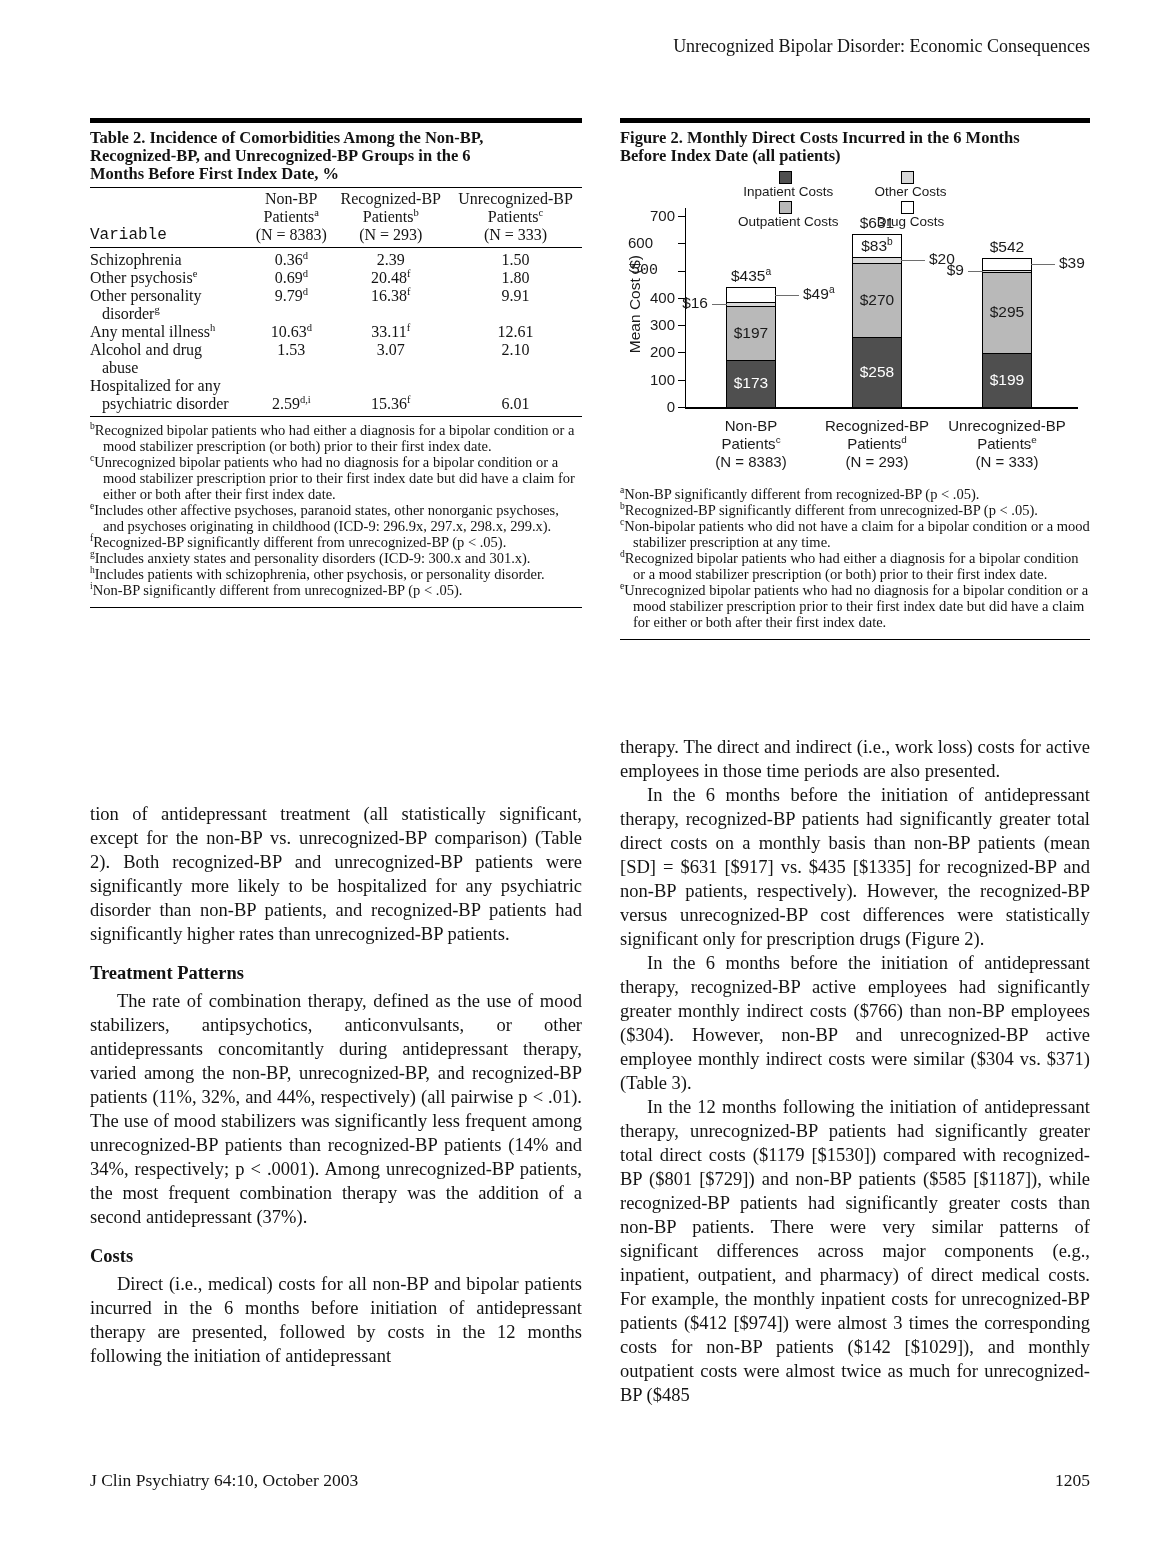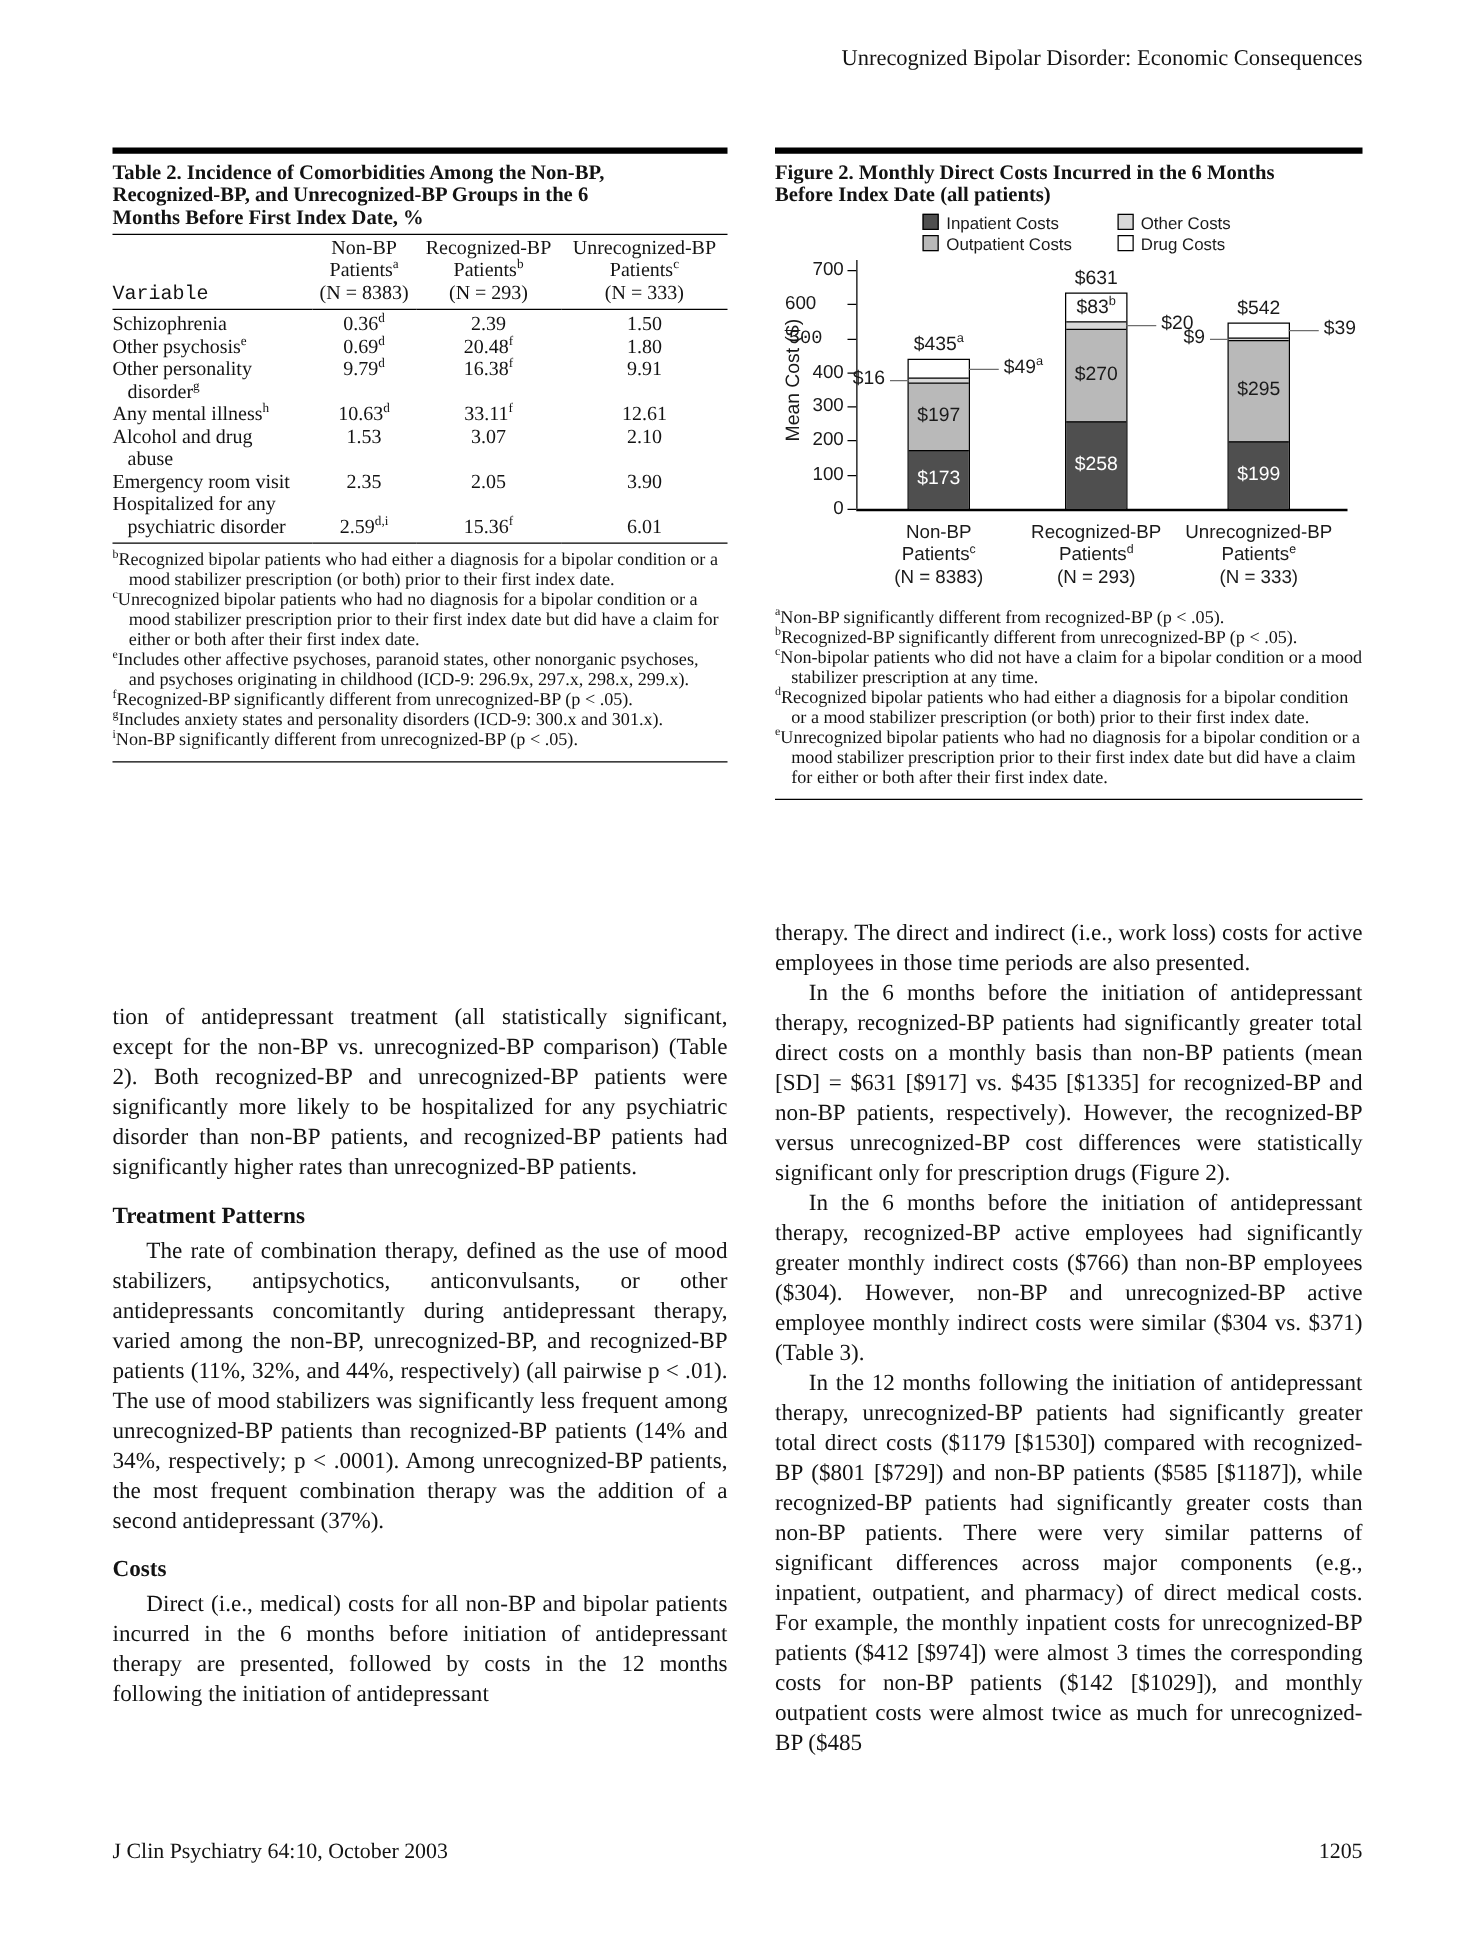--- a/index.html
+++ b/index.html
@@ -37,21 +37,21 @@
   .footer-left{position:absolute;left:90px;top:1470px;font-size:17.5px;}
   .footer-right{position:absolute;right:80px;top:1470px;font-size:17.5px;}
 
   
   .figure-block{position:absolute;left:620px;top:115px;width:470px;}
   .chart{position:relative;height:312px;margin-top:4px;
          font-family:"Liberation Sans",sans-serif;color:#1a1a1a;}
   #chart-canvas{position:absolute;left:0;top:0;right:0;bottom:0;}
   .legend{position:absolute;left:118px;top:2px;display:grid;grid-template-rows:auto auto;
           grid-auto-flow:column;column-gap:36px;row-gap:2px;font-size:13.5px;z-index:3;}
-  .legend-item{display:flex;align-items:flex-start;white-space:nowrap;}
+  .legend-item{display:flex;align-items:center;white-space:nowrap;flex-direction:column;}
   .swatch{width:11px;height:11px;border:1px solid #000;margin-right:6px;display:inline-block;flex:none;}
   .ylabel{position:absolute;left:6px;top:86px;writing-mode:vertical-rl;transform:rotate(180deg);
           font-size:15.5px;}
   .tick-label{font-size:15px;}
   .ann{font-size:15.5px;white-space:nowrap;}
   .cat{font-size:15px;line-height:18px;white-space:pre-line;}
 </style>
 </head>
 <body>
 
@@ -105,41 +105,36 @@
           <td class="num">33.11<sup>f</sup></td>
           <td class="num">12.61</td>
         </tr>
         <tr>
           <td class="var">Alcohol and drug
 &nbsp;&nbsp;&nbsp;abuse</td>
           <td class="num">1.53</td>
           <td class="num">3.07</td>
           <td class="num">2.10</td>
         </tr>
-        <tr>
-          <td class="var">Emergency room visit</td>
-          <td class="num">2.35</td>
-          <td class="num">2.05</td>
-          <td class="num">3.90</td>
-        </tr>
         <tr class="va-b">
           <td class="var">Hospitalized for any
 &nbsp;&nbsp;&nbsp;psychiatric disorder</td>
           <td class="num">2.59<sup>d,i</sup></td>
           <td class="num">15.36<sup>f</sup></td>
           <td class="num">6.01</td>
         </tr>
       </tbody>
     </table>
     <div class="fnotes">
       <div class="fn"><sup>b</sup>Recognized bipolar patients who had either a diagnosis for a bipolar condition or a mood stabilizer prescription (or both) prior to their first index date.</div>
       <div class="fn"><sup>c</sup>Unrecognized bipolar patients who had no diagnosis for a bipolar condition or a mood stabilizer prescription prior to their first index date but did have a claim for either or both after their first index date.</div>
       <div class="fn"><sup>e</sup>Includes other affective psychoses, paranoid states, other nonorganic psychoses, and psychoses originating in childhood (ICD-9: 296.9x, 297.x, 298.x, 299.x).</div>
       <div class="fn"><sup>f</sup>Recognized-BP significantly different from unrecognized-BP (p &lt; .05).</div>
       <div class="fn"><sup>g</sup>Includes anxiety states and personality disorders (ICD-9: 300.x and 301.x).</div>
+      <div class="fn"><sup>h</sup>Includes patients with schizophrenia, other psychosis, or personality disorder.</div>
       <div class="fn"><sup>i</sup>Non-BP significantly different from unrecognized-BP (p &lt; .05).</div>
     </div>
   </div>
 
   <div class="figure-block">
     <div class="top-rule"></div>
     <div class="blk-title" style="border-bottom:none;padding-bottom:0;">Figure 2. Monthly Direct Costs Incurred in the 6 Months
 Before Index Date (all patients)</div>
     <div class="chart">
       <div class="legend">

